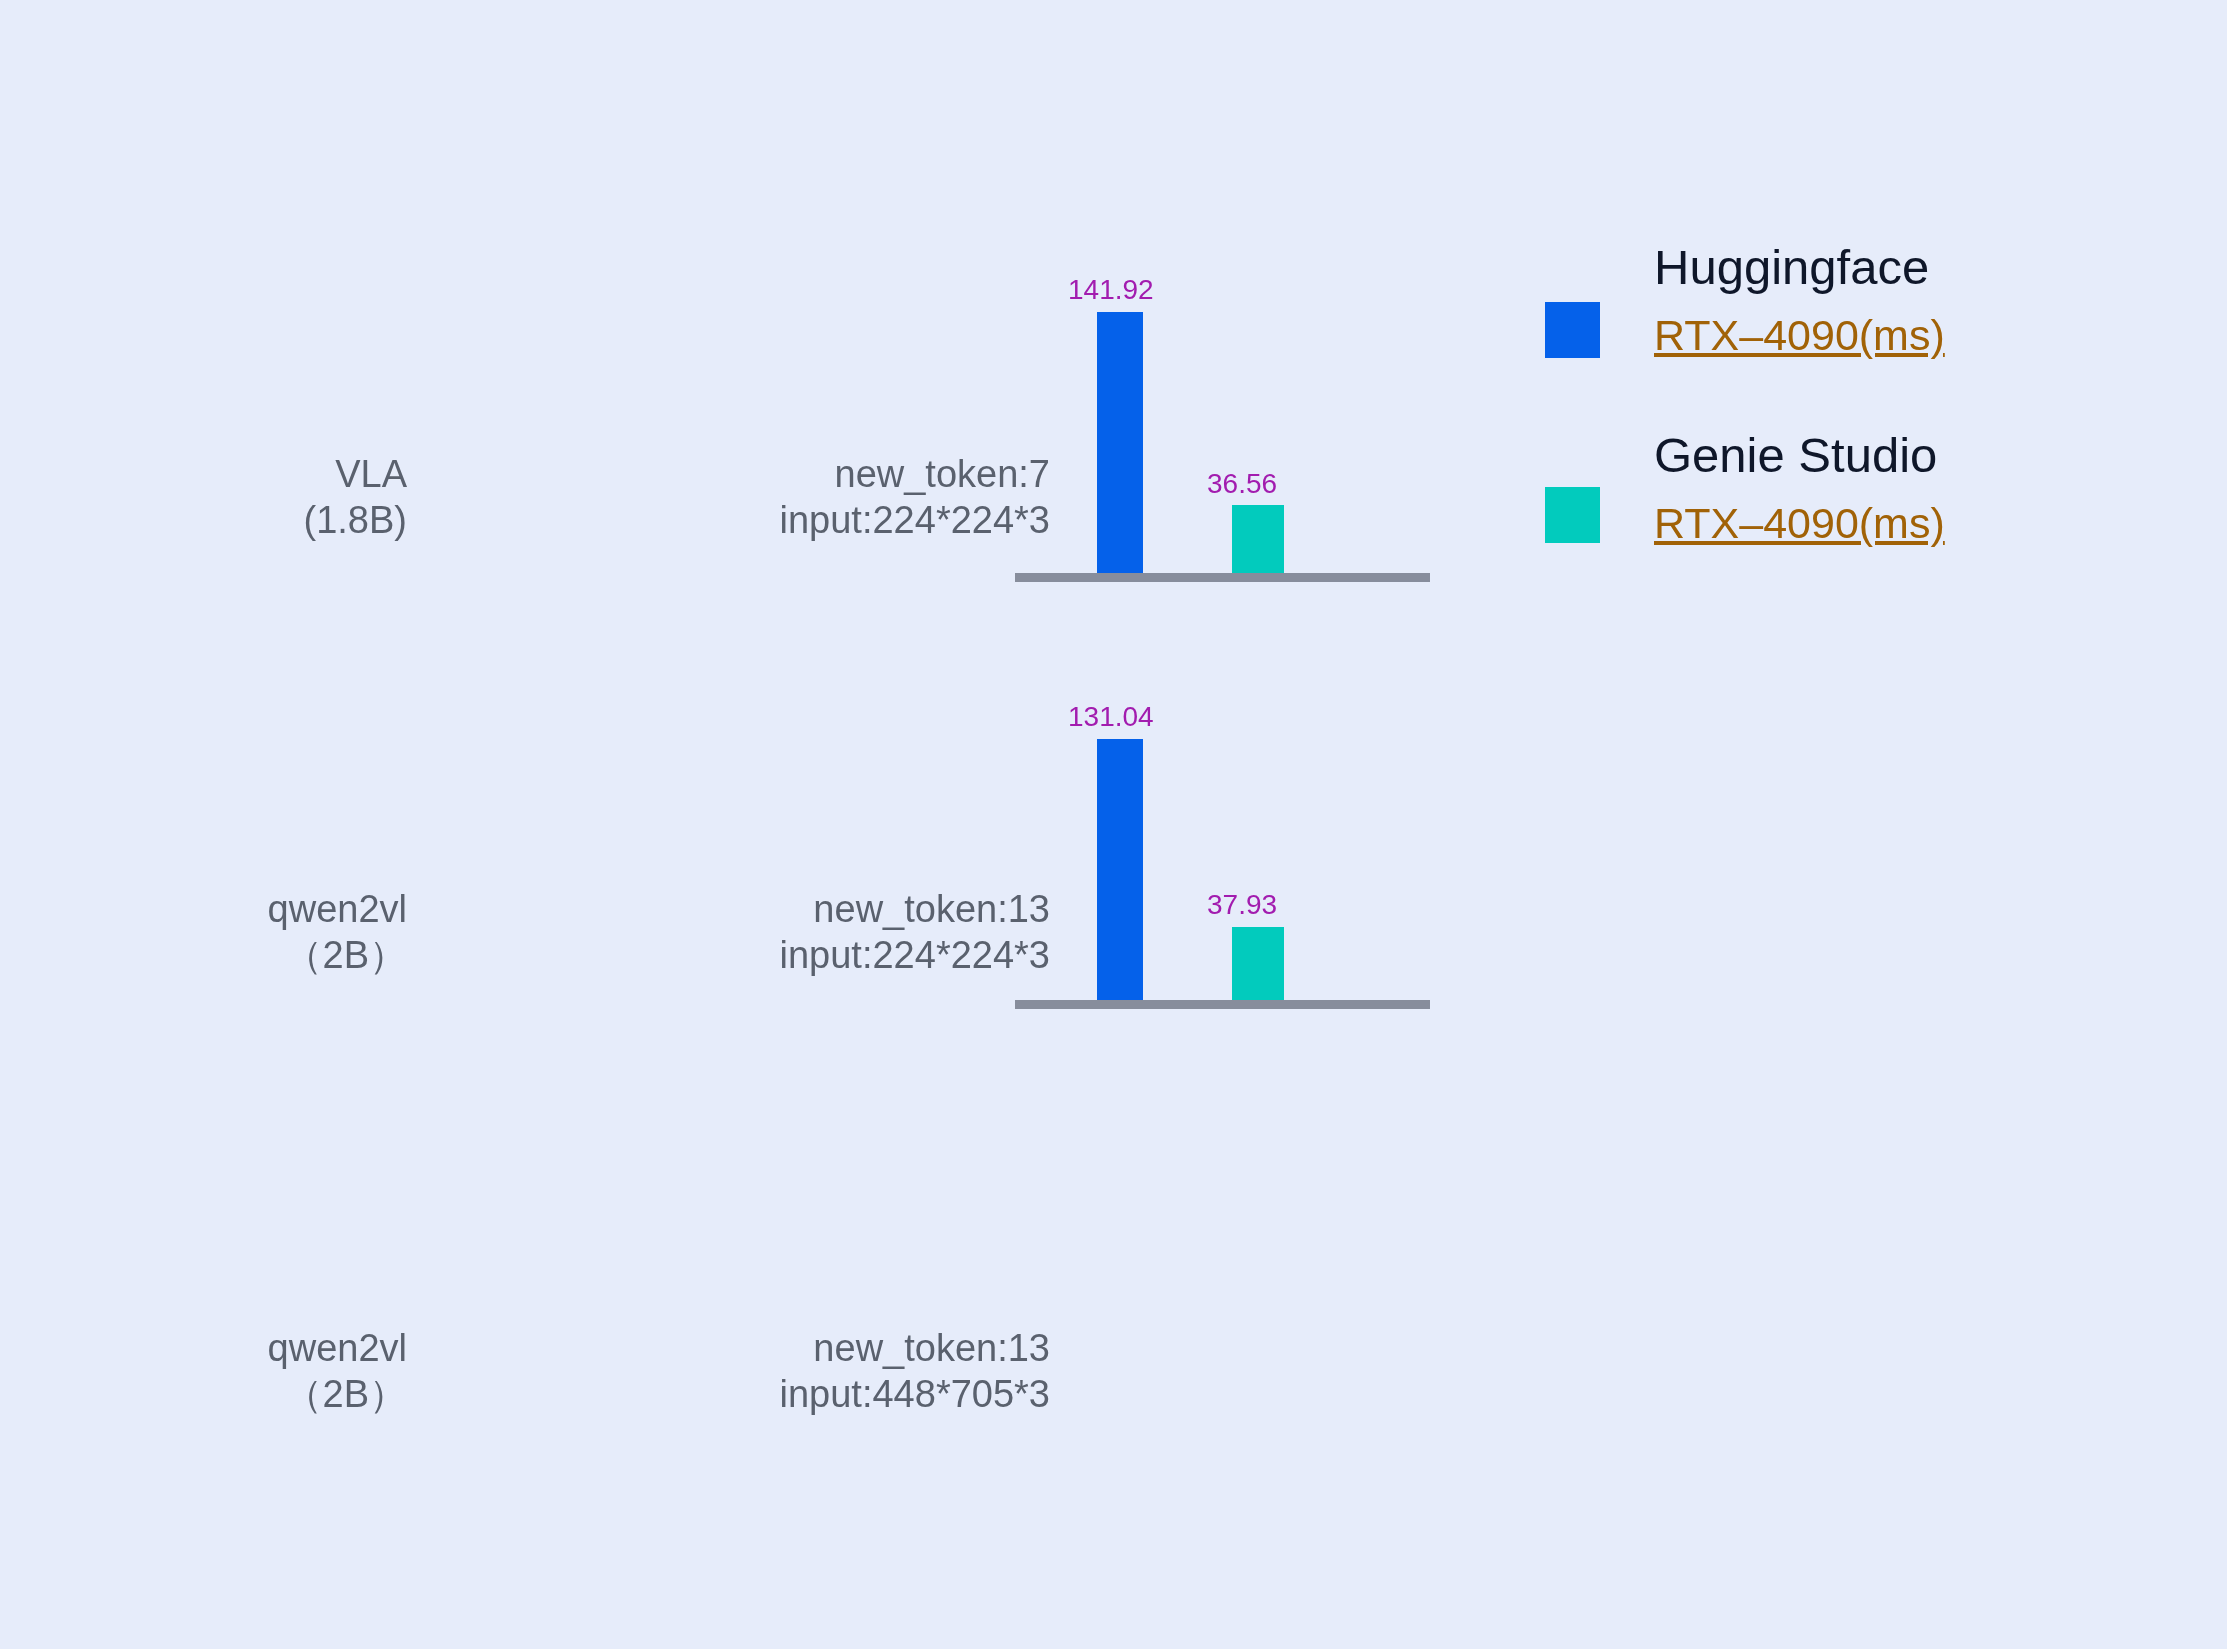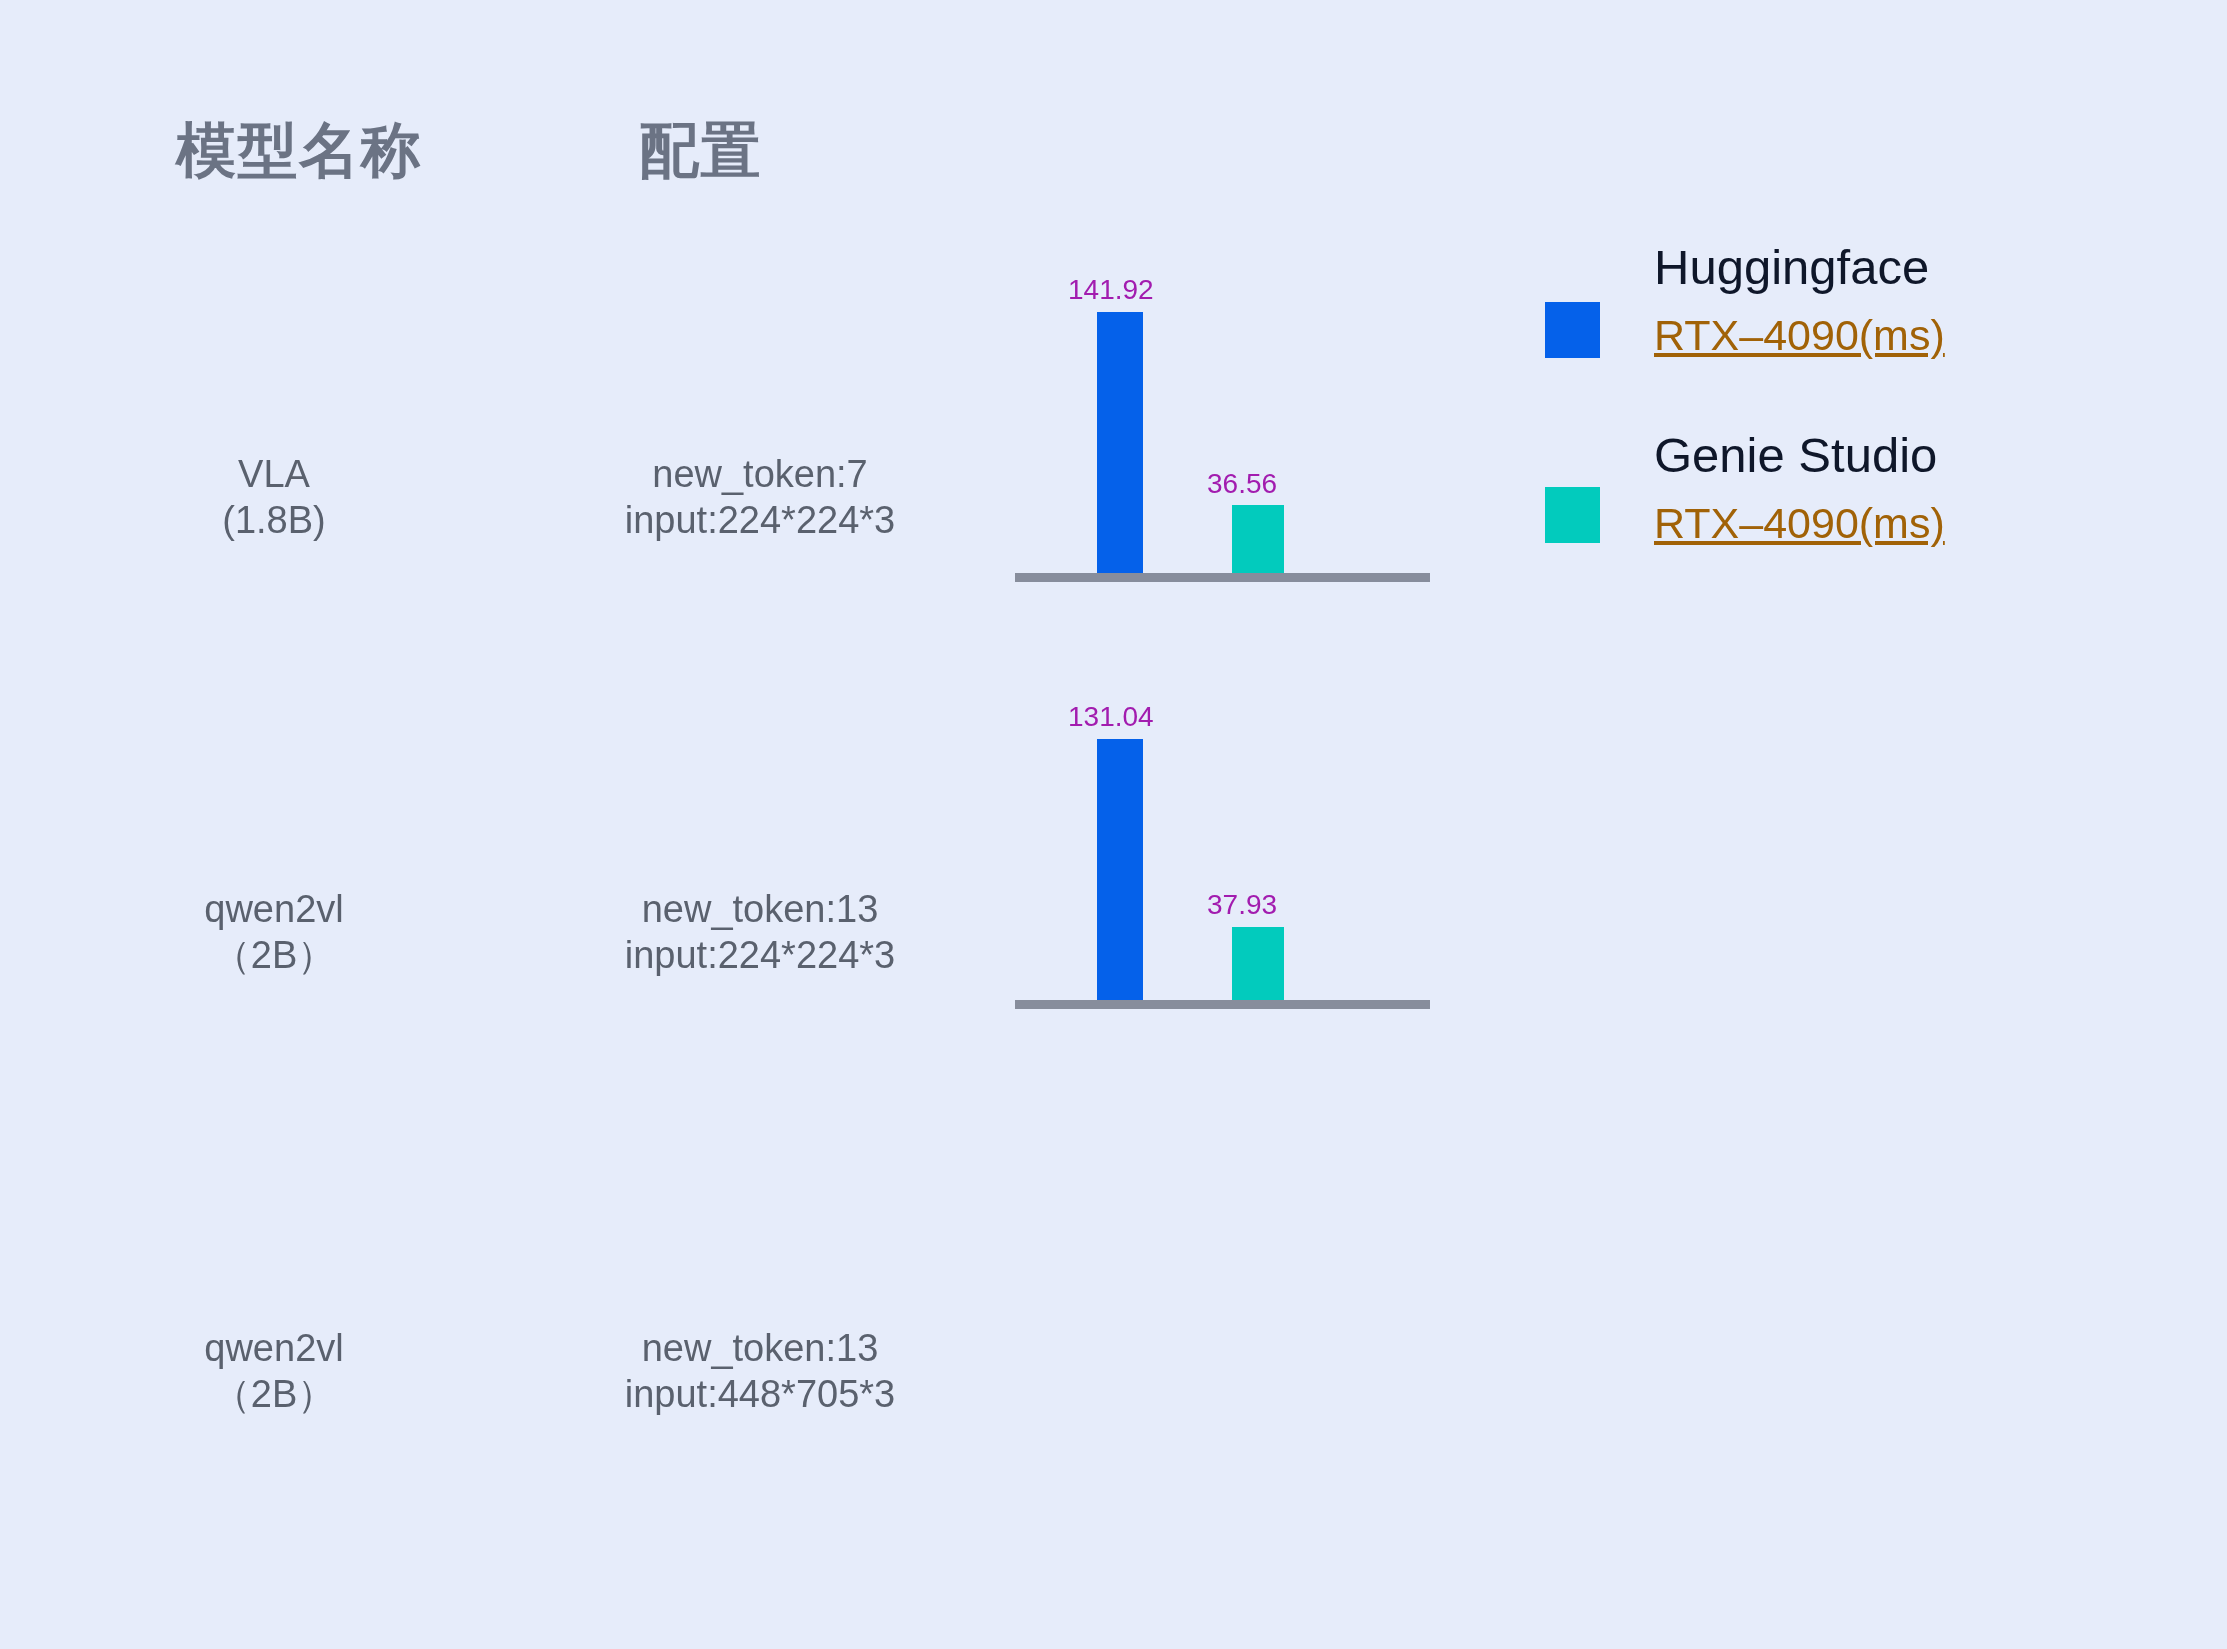--- a/index.html
+++ b/index.html
@@ -52,21 +52,21 @@
     position: absolute;
     left: 0;
     width: 2227px;
   }
   .row-1 { top: 259px;  height: 361px; }
   .row-2 { top: 686px;  height: 361px; }
   .row-3 { top: 1117px; height: 361px; }
 
   .label-cell {
     position: absolute;
-    text-align: center;
+    text-align: right;
     color: #5a616e;
     font-size: 38px;
     line-height: 1.22;
     white-space: nowrap;
   }
   .label-cell .l2 { display: block; }
 
   .cell-model  { left: 141px; width: 266px; }
   .cell-config { left: 470px; width: 580px; }
 
@@ -155,24 +155,20 @@
     text-decoration: underline;
   }
   .legend-item-1 .legend-text { top: 0; }
   .legend-item-2 .legend-text { top: 0; }
 </style>
 </head>
 <body>
 
 <div class="stage">
 
-  <div class="col-headers">
-    <div class="col-header model">模型名称</div>
-    <div class="col-header config">配置</div>
-  </div>
 
   <div class="row row-1">
     <div class="label-cell cell-model">
       <span class="l1">VLA</span>
       <span class="l2">(1.8B)</span>
     </div>
     <div class="label-cell cell-config">
       <span class="l1">new_token:7</span>
       <span class="l2">input:224*224*3</span>
     </div>

